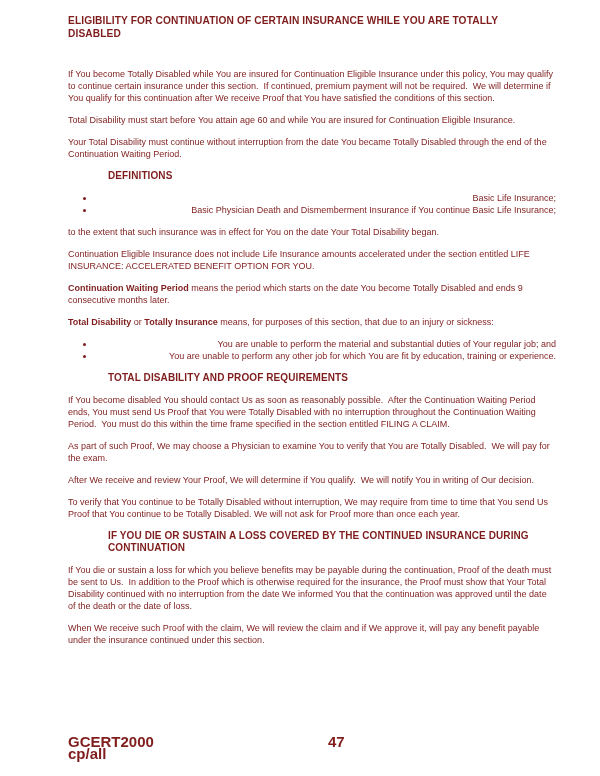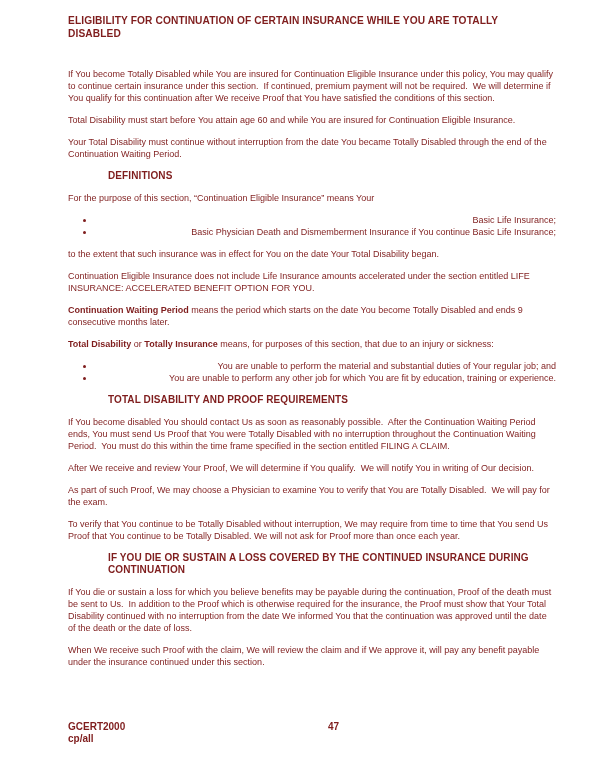--- a/index.html
+++ b/index.html
@@ -51,22 +51,22 @@
   ul.doc-bullets li {
     font-size: 9px;
     line-height: 12px;
     padding-left: 8px;
     text-align: right;
   }
   .footer {
     position: absolute;
     left: 68px;
     right: 44px;
-    top: 721px;
-    font-size: 10px;
+    top: 736px;
+    font-size: 15px;
     font-weight: bold;
     line-height: 12px;
   }
   .footer .form-number {
     display: block;
   }
   .footer .page-number {
     position: absolute;
     left: 244px;
     top: 0;
@@ -77,37 +77,36 @@
 <body>
 
 <div class="page">
   <div class="doc-title">ELIGIBILITY FOR CONTINUATION OF CERTAIN INSURANCE WHILE YOU ARE TOTALLY DISABLED</div>
 
   <div id="doc-body">
       <p class="doc-para"><span>If You become Totally Disabled while You are insured for Continuation Eligible Insurance under this policy, You may qualify to continue certain insurance under this section.  If continued, premium payment will not be required.  We will determine if You qualify for this continuation after We receive Proof that You have satisfied the conditions of this section.</span></p>
       <p class="doc-para"><span>Total Disability must start before You attain age 60 and while You are insured for Continuation Eligible Insurance.</span></p>
       <p class="doc-para"><span>Your Total Disability must continue without interruption from the date You became Totally Disabled through the end of the Continuation Waiting Period.</span></p>
       <div class="doc-heading">DEFINITIONS</div>
-      <p class="doc-para"><span>For the purpose of this section, “Continuation Eligible Insurance” means Your</span></p>
       <ul class="doc-bullets">
         <li>Basic Life Insurance;</li>
         <li>Basic Physician Death and Dismemberment Insurance if You continue Basic Life Insurance;</li>
       </ul>
       <p class="doc-para"><span>to the extent that such insurance was in effect for You on the date Your Total Disability began.</span></p>
       <p class="doc-para"><span>Continuation Eligible Insurance does not include Life Insurance amounts accelerated under the section entitled LIFE INSURANCE: ACCELERATED BENEFIT OPTION FOR YOU.</span></p>
       <p class="doc-para"><span class="bold">Continuation Waiting Period</span><span> means the period which starts on the date You become Totally Disabled and ends 9 consecutive months later.</span></p>
       <p class="doc-para"><span class="bold">Total Disability</span><span> or </span><span class="bold">Totally Insurance</span><span> means, for purposes of this section, that due to an injury or sickness:</span></p>
       <ul class="doc-bullets">
         <li>You are unable to perform the material and substantial duties of Your regular job; and</li>
         <li>You are unable to perform any other job for which You are fit by education, training or experience.</li>
       </ul>
       <div class="doc-heading">TOTAL DISABILITY AND PROOF REQUIREMENTS</div>
       <p class="doc-para"><span>If You become disabled You should contact Us as soon as reasonably possible.  After the Continuation Waiting Period ends, You must send Us Proof that You were Totally Disabled with no interruption throughout the Continuation Waiting Period.  You must do this within the time frame specified in the section entitled FILING A CLAIM.</span></p>
+      <p class="doc-para"><span>As part of such Proof, We may choose a Physician to examine You to verify that You are Totally Disabled.  We will pay for the exam.</span></p>
       <p class="doc-para"><span>After We receive and review Your Proof, We will determine if You qualify.  We will notify You in writing of Our decision.</span></p>
-      <p class="doc-para"><span>As part of such Proof, We may choose a Physician to examine You to verify that You are Totally Disabled.  We will pay for the exam.</span></p>
       <p class="doc-para"><span>To verify that You continue to be Totally Disabled without interruption, We may require from time to time that You send Us Proof that You continue to be Totally Disabled. We will not ask for Proof more than once each year.</span></p>
       <div class="doc-heading">IF YOU DIE OR SUSTAIN A LOSS COVERED BY THE CONTINUED INSURANCE DURING CONTINUATION</div>
       <p class="doc-para"><span>If You die or sustain a loss for which you believe benefits may be payable during the continuation, Proof of the death must be sent to Us.  In addition to the Proof which is otherwise required for the insurance, the Proof must show that Your Total Disability continued with no interruption from the date We informed You that the continuation was approved until the date of the death or the date of loss.</span></p>
       <p class="doc-para"><span>When We receive such Proof with the claim, We will review the claim and if We approve it, will pay any benefit payable under the insurance continued under this section.</span></p>
     </div>
 
   <div class="footer">
     <span class="form-number">GCERT2000</span>
     <span class="form-suffix">cp/all</span>
     <span class="page-number">47</span>

